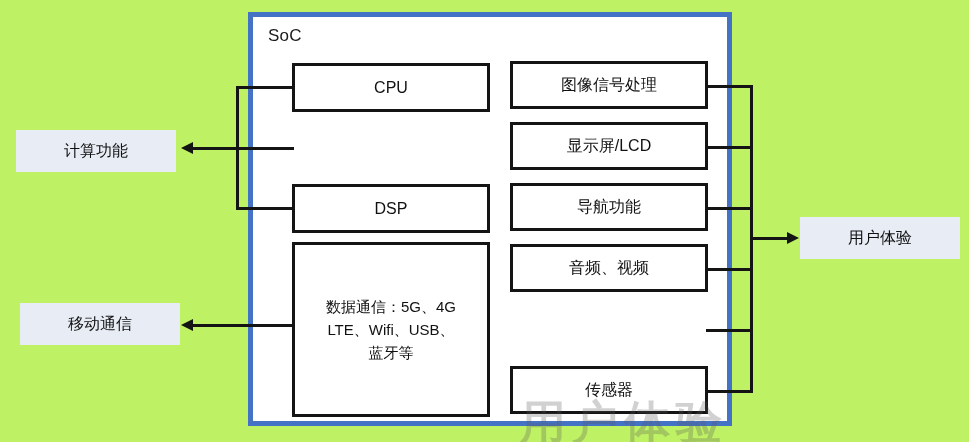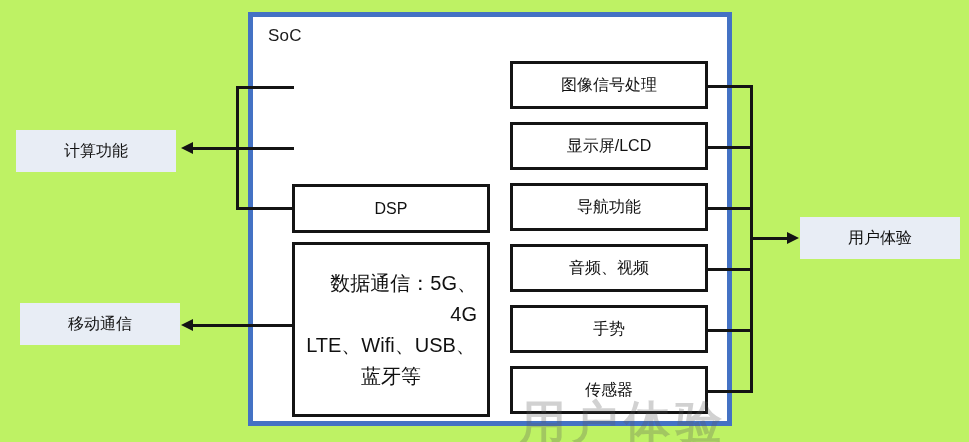--- a/index.html
+++ b/index.html
@@ -48,21 +48,21 @@
     background: #ffffff;
     display: flex;
     align-items: center;
     justify-content: center;
     text-align: center;
     color: #111111;
     font-size: 16px;
     line-height: 1.35;
   }
   .blk.multi {
-    font-size: 20px;
+    font-size: 15px;
     padding: 0 10px;
     line-height: 1.55;
     text-align: right;
   }
 
   
   .sidelabel {
     position: absolute;
     box-sizing: border-box;
     background: #E8EDF5;
@@ -125,39 +125,39 @@
   }
 </style>
 </head>
 <body>
 
 <div id="canvas">
 
   <div class="soc-frame"></div>
   <div class="soc-label">SoC</div>
 
+  <div class="blk" style="left:292px; top:63px; width:198px; height:49px;">CPU</div>
 
 
   <div class="blk" style="left:292px; top:184px; width:198px; height:49px;">DSP</div>
 
   <div class="blk multi" style="left:292px; top:242px; width:198px; height:175px; flex-direction:column;">
     <span>数据通信：5G、4G</span>
     <span>LTE、Wifi、USB、</span>
     <span>蓝牙等</span>
   </div>
 
   <div class="blk" style="left:510px; top:61px; width:198px; height:48px;">图像信号处理</div>
 
   <div class="blk" style="left:510px; top:122px; width:198px; height:48px;">显示屏/LCD</div>
 
   <div class="blk" style="left:510px; top:244px; width:198px; height:48px;">音频、视频</div>
 
   <div class="blk" style="left:510px; top:183px; width:198px; height:48px;">导航功能</div>
 
-  <div class="blk" style="left:510px; top:305px; width:198px; height:48px;">手势</div>
 
   <div class="blk" style="left:510px; top:366px; width:198px; height:48px;">传感器</div>
 
   <div class="sidelabel" style="left:16px; top:130px; width:160px; height:42px;">计算功能</div>
 
   <div class="sidelabel" style="left:20px; top:303px; width:160px; height:42px;">移动通信</div>
 
   <div class="sidelabel" style="left:800px; top:217px; width:160px; height:42px;">用户体验</div>
 
   <div class="hline" style="left:236px; top:86px;  width:58px;"></div>

